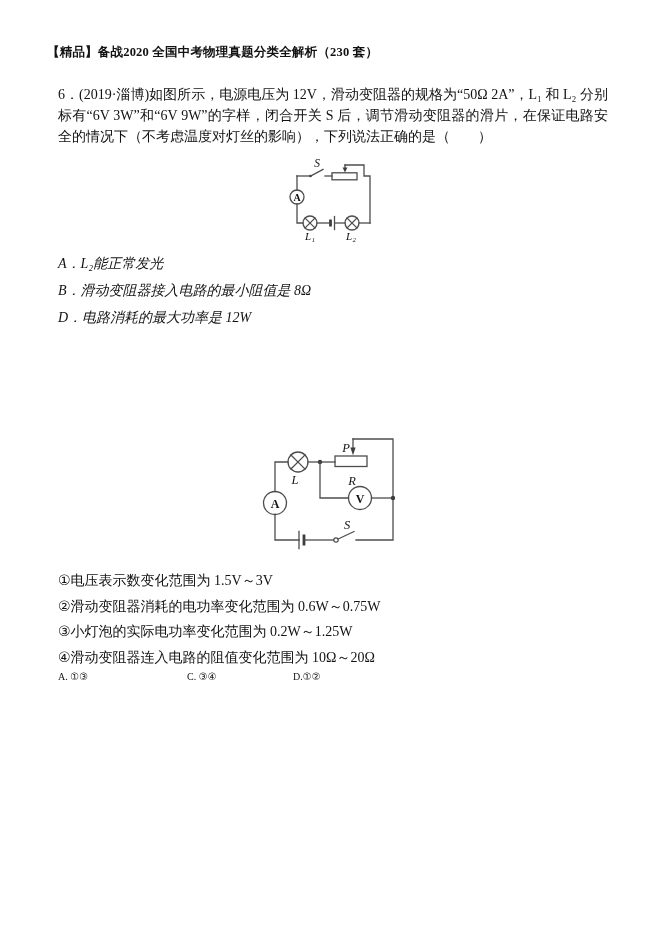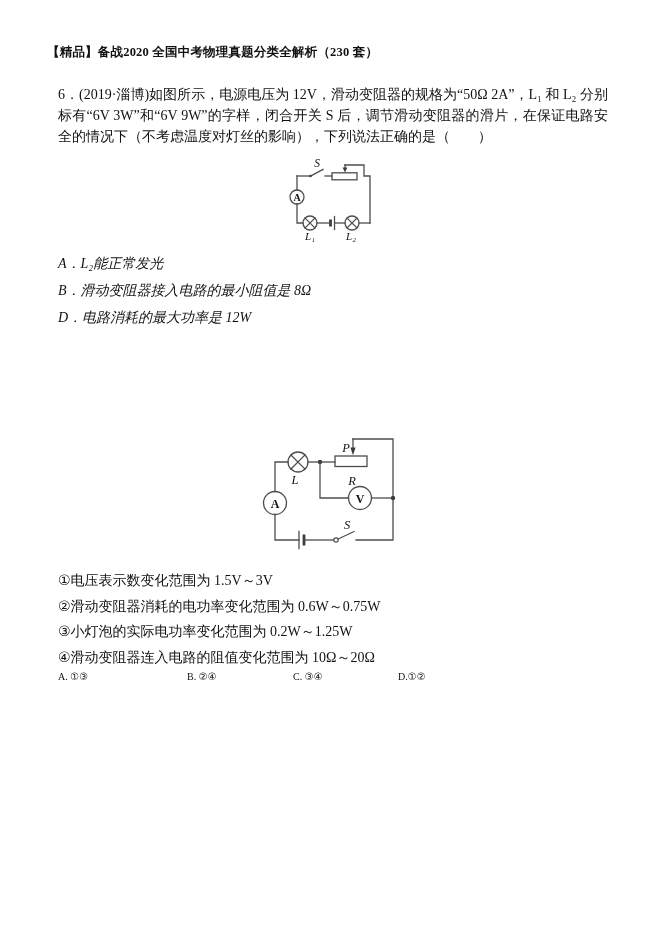--- a/index.html
+++ b/index.html
@@ -156,19 +156,18 @@
 
   <div class="optlist q7-statements">
     <div class="stmt">①电压表示数变化范围为 1.5V～3V</div>
     <div class="stmt">②滑动变阻器消耗的电功率变化范围为 0.6W～0.75W</div>
     <div class="stmt">③小灯泡的实际电功率变化范围为 0.2W～1.25W</div>
     <div class="stmt">④滑动变阻器连入电路的阻值变化范围为 10Ω～20Ω</div>
   </div>
 
   <div class="q7-optrow">
     <span class="opt">A. ①③</span>
-    <span class="opt">B. ②④</span>
     <span class="opt">C. ③④</span>
     <span class="opt">D.①②</span>
   </div>
 
 
 </div>
 
 </body></html>

